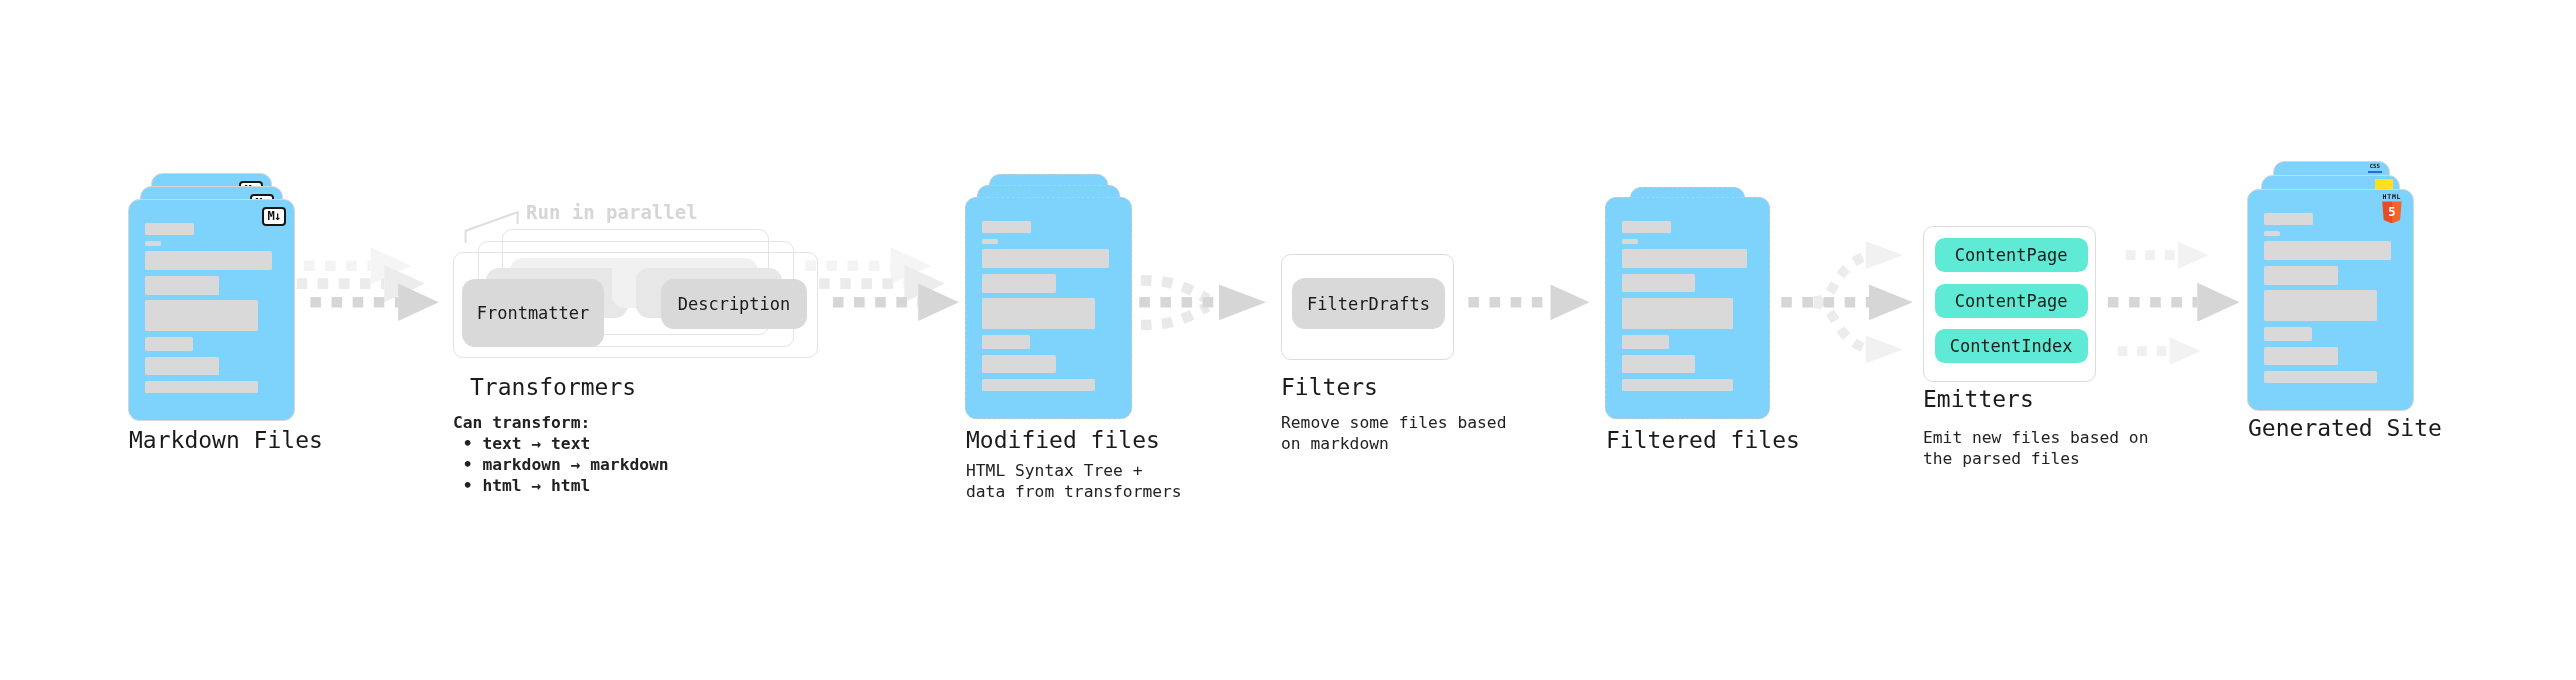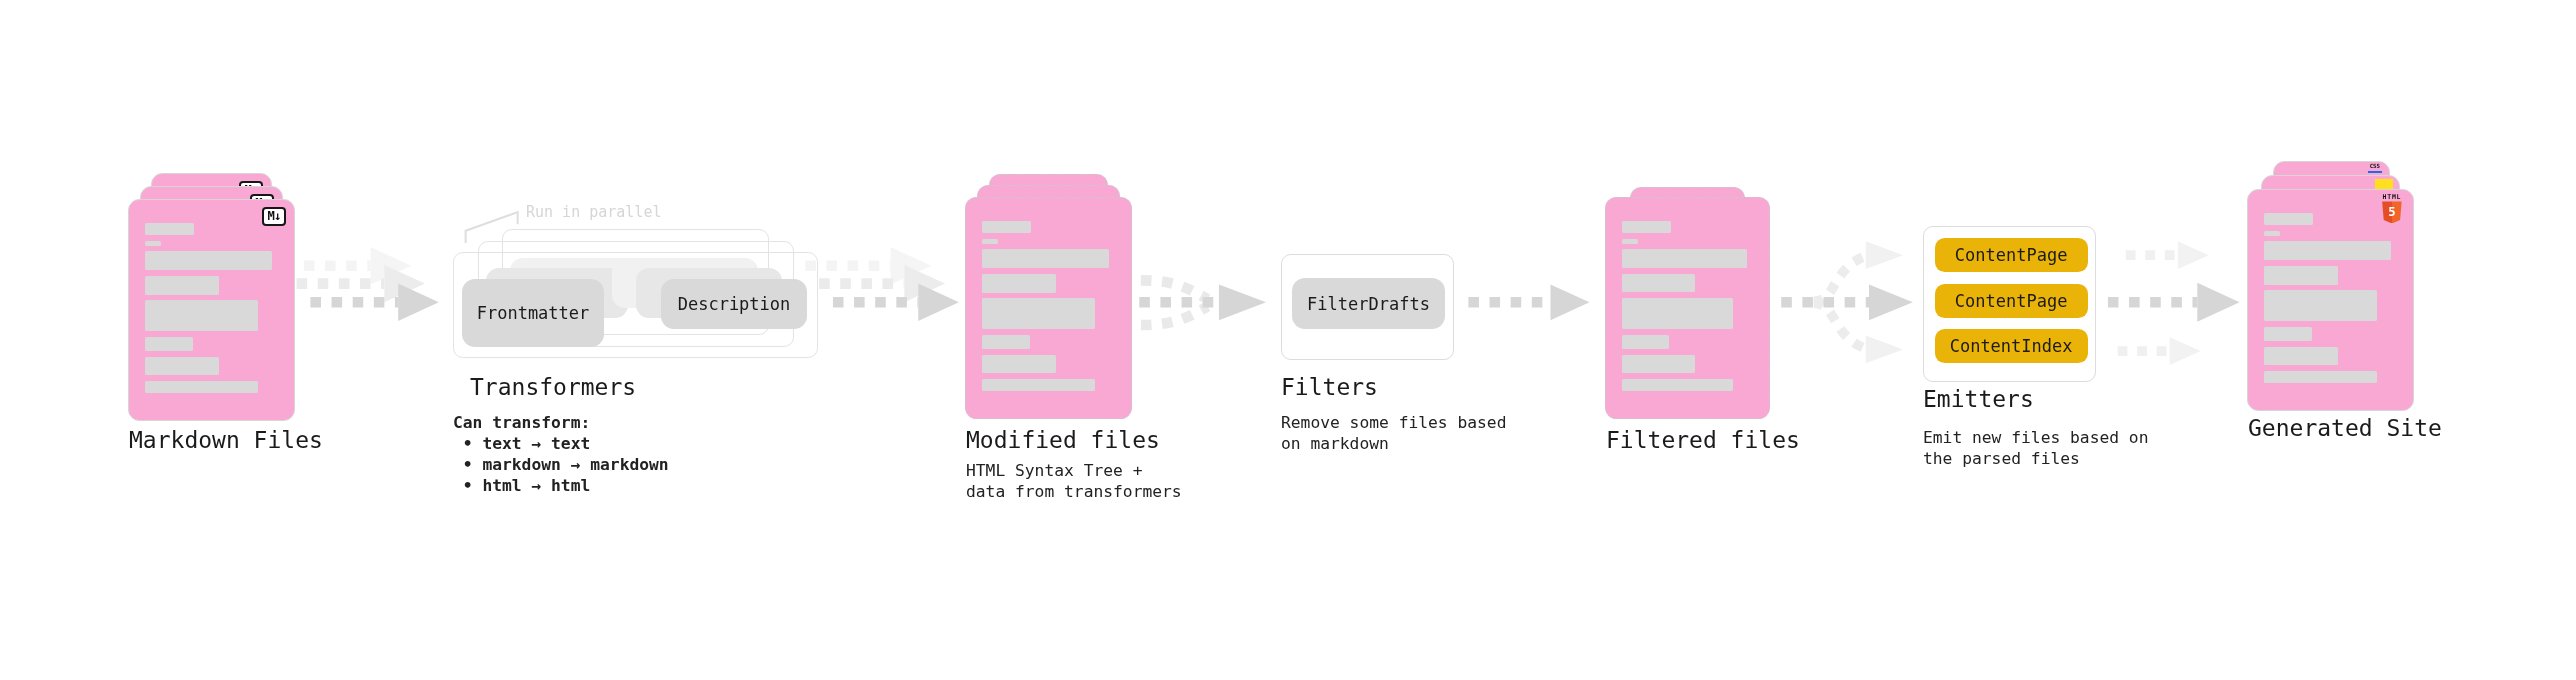--- a/index.html
+++ b/index.html
@@ -3,21 +3,21 @@
 <meta charset="utf-8">
 <style>
   html,body{margin:0;padding:0;background:#ffffff;}
   #canvas{
     position:relative;width:2576px;height:681px;background:#ffffff;overflow:hidden;
     font-family:"DejaVu Sans Mono","Liberation Mono",monospace;color:#1b1b1b;
   }
   
   .stack{position:absolute;}
   .doc-card{
-    position:absolute;background:#f9a8d4;border:1.6px solid #d6d6d6;border-radius:11.4px;
+    position:absolute;background:#7dd3fc;border:1.6px solid #d6d6d6;border-radius:11.4px;
     box-sizing:border-box;
   }
   .doc-card.dashed{border:1.6px dashed #c9c9c9;}
   .doc-card .bars-wrap{padding:23px 16.3px 0 16.3px;}
   .bar{background:#d9d9d9;border-radius:1.6px;margin-bottom:5.7px;}
   
   .md-badge{
     position:absolute;top:6.5px;right:8.1px;border:2.4px solid #161616;border-radius:4.1px;
     background:#fff;color:#111;font-weight:bold;font-size:12.2px;line-height:1;
     padding:1.6px 3.3px;letter-spacing:-0.8px;
@@ -34,33 +34,33 @@
   }
   .js-badge{position:absolute;top:3.3px;right:6.5px;width:18px;height:9.8px;background:#ffdf1e;}
   .css-badge{position:absolute;top:2.4px;right:6.5px;text-align:center;}
   .css-word{font-size:5.7px;font-weight:bold;color:#111;line-height:1;}
   .css-bar{width:14.6px;height:2.4px;background:#2c63ee;margin:0.8px auto 0 auto;}
   
   .label{position:absolute;font-size:23px;line-height:27px;white-space:nowrap;color:#1b1b1b;}
   .sub{position:absolute;font-size:16.3px;line-height:21px;white-space:nowrap;color:#222;}
   .bullets .bullet::before{content:"• ";}
   .bullets .bullet{padding-left:9.8px;}
-  .annotation{position:absolute;font-size:15px;line-height:18px;color:#d6d6d6;white-space:nowrap;}
+  .annotation{position:absolute;font-size:19px;line-height:18px;color:#d6d6d6;white-space:nowrap;font-weight:bold;}
   
   .outline-box{position:absolute;border:1.6px solid #e3e3e3;border-radius:9.8px;box-sizing:border-box;background:transparent;}
   .panel{position:absolute;border:1.6px solid #dcdcdc;border-radius:9.8px;box-sizing:border-box;background:#ffffff;}
   .gray-box{
     position:absolute;background:#d9d9d9;border-radius:13px;box-sizing:border-box;
     display:flex;align-items:center;justify-content:center;
     font-size:17px;color:#1b1b1b;white-space:nowrap;
   }
   .gray-box.echo1{background:#e7e7e7;}
   .gray-box.echo2{background:#f1f1f1;}
   .emit-box{
-    position:absolute;left:10.6px;width:153px;height:34px;background:#eab308;border-radius:9.8px;
+    position:absolute;left:10.6px;width:153px;height:34px;background:#5eead4;border-radius:9.8px;
     display:flex;align-items:center;justify-content:center;font-size:17px;color:#1b1b1b;white-space:nowrap;
   }
   svg.overlay{position:absolute;left:0;top:0;pointer-events:none;}
 </style>
 </head>
 <body>
 
 <div id="canvas">
 
   <svg class="overlay" width="2576" height="681" viewBox="0 0 3170 838">

